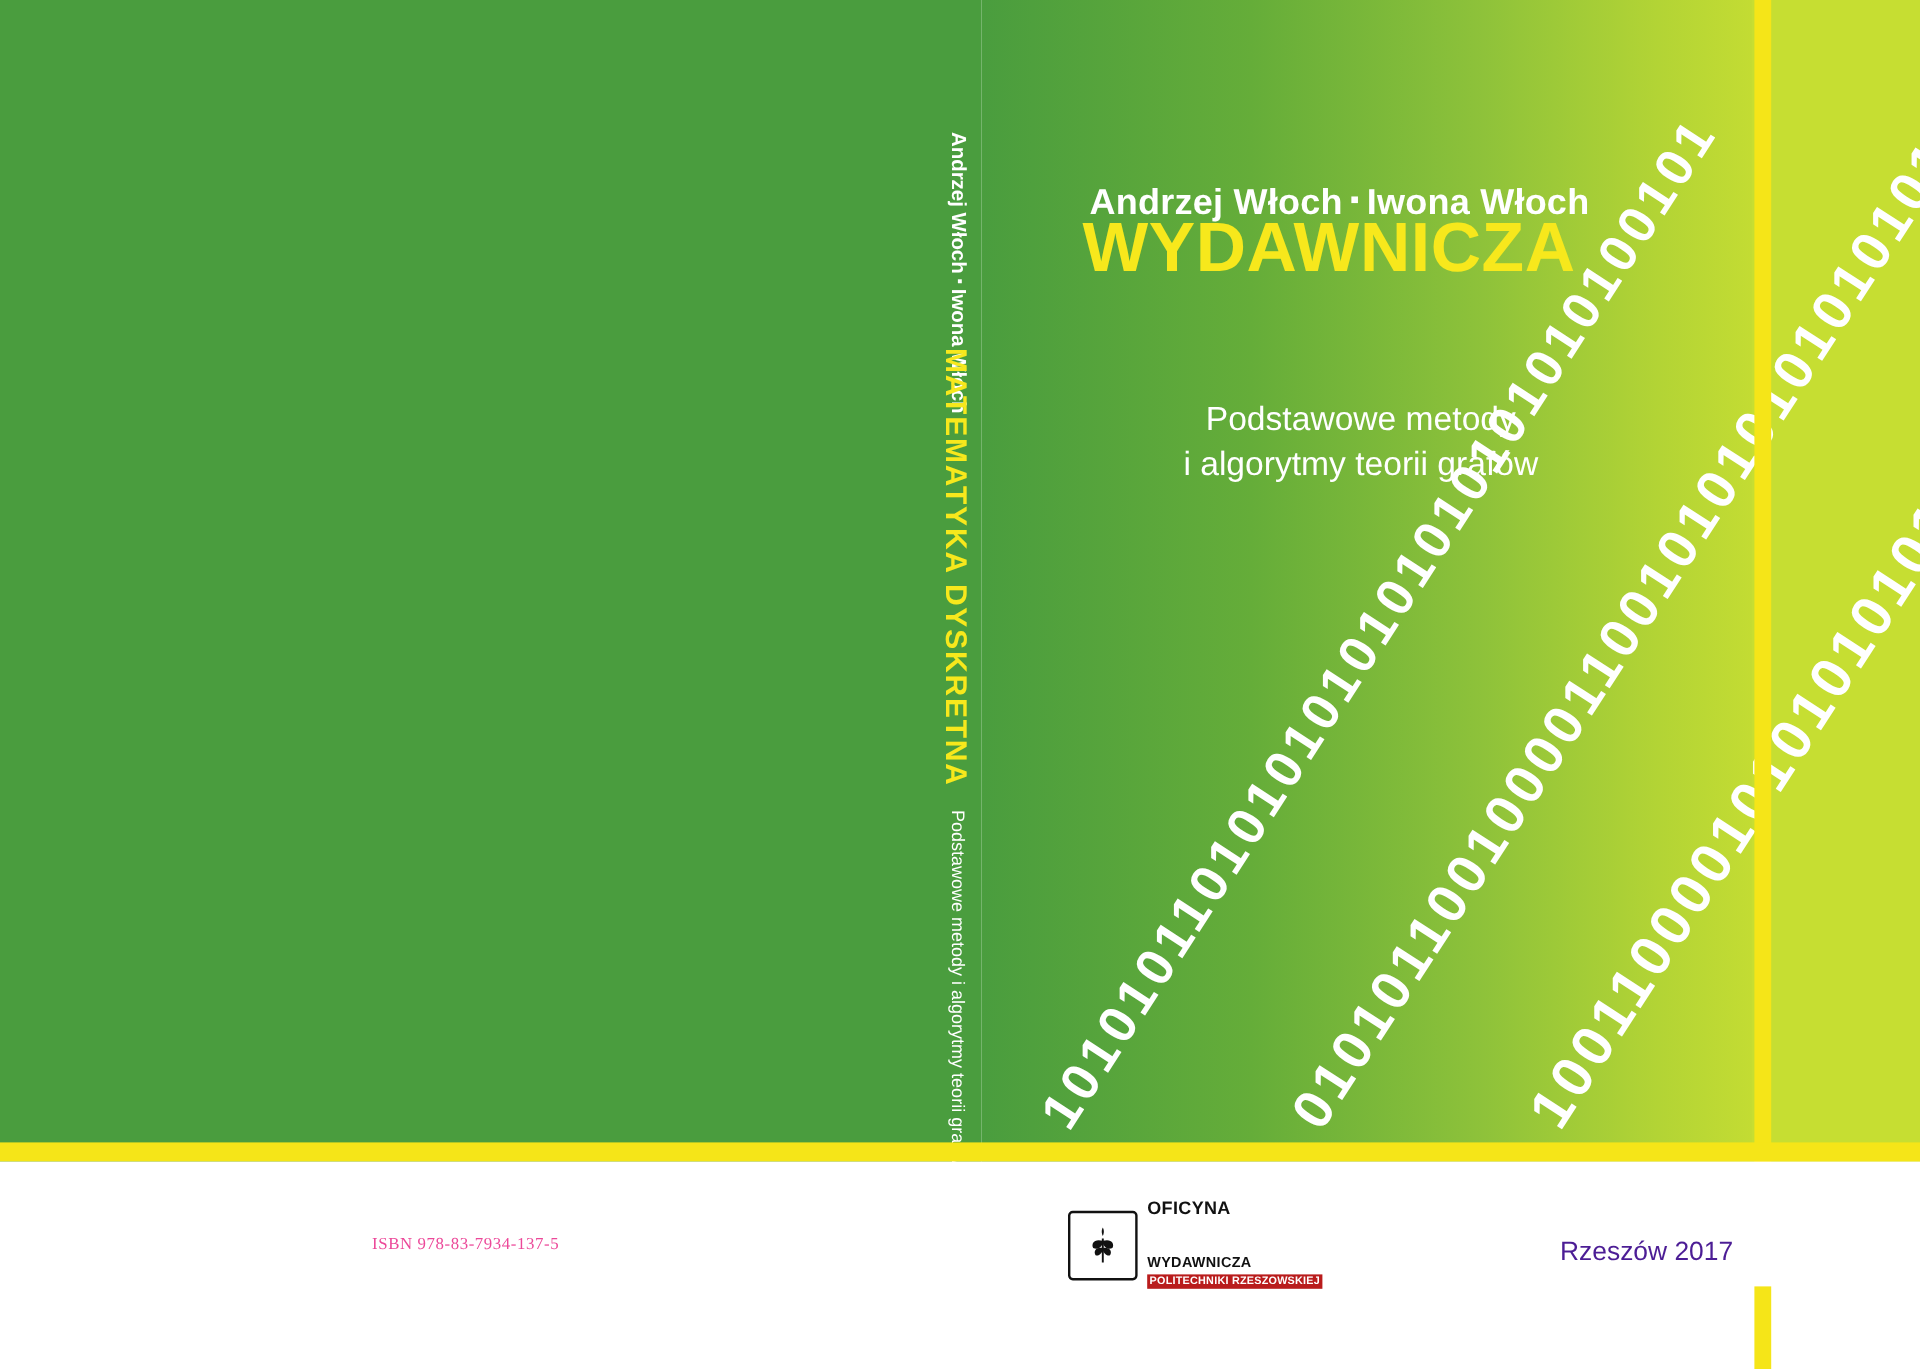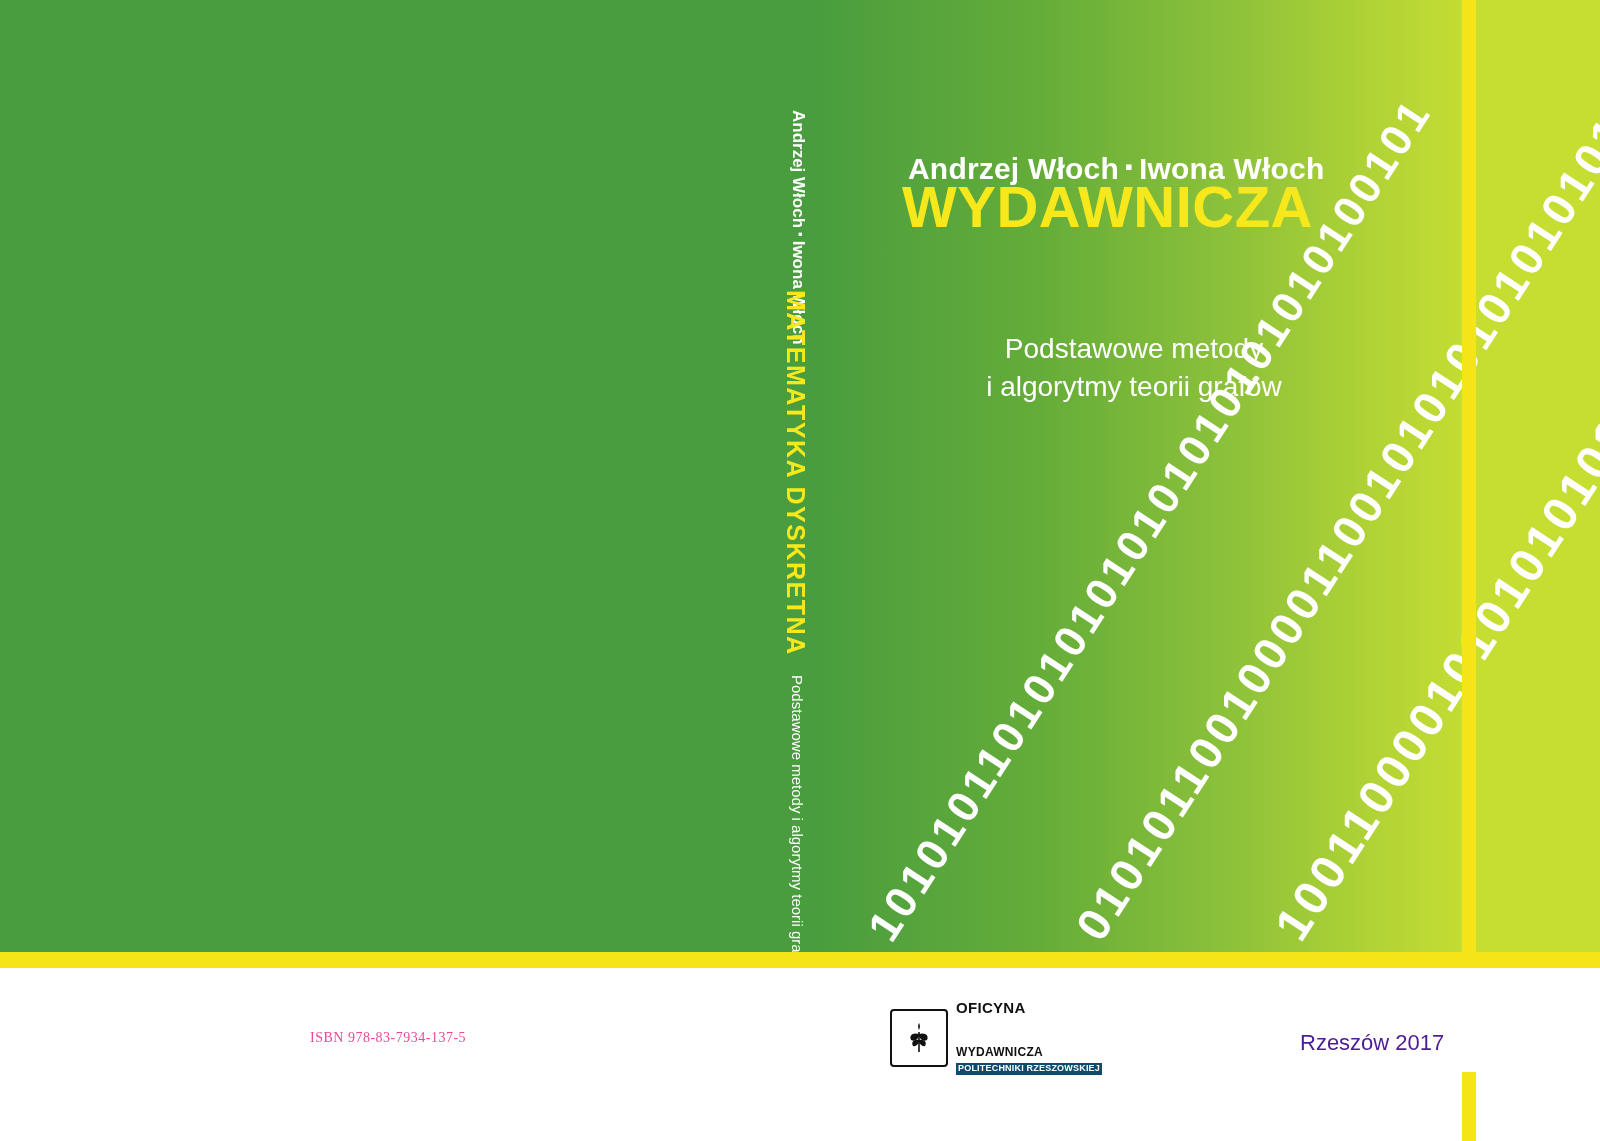--- a/index.html
+++ b/index.html
@@ -257,21 +257,21 @@
     font-size: 12px;
     font-weight: bold;
     color: #111;
     letter-spacing: 0.3px;
     margin-top: 30px;
   }
   .pub-line3 {
     font-size: 9px;
     font-weight: bold;
     color: #111;
-    background: #0c4a6e;
+    background: #b91c1c;
     color: #fff;
     padding: 1px 2px;
     letter-spacing: 0.2px;
     display: inline-block;
     margin-top: 4px;
   }
 </style>
 </head>
 <body>
 

